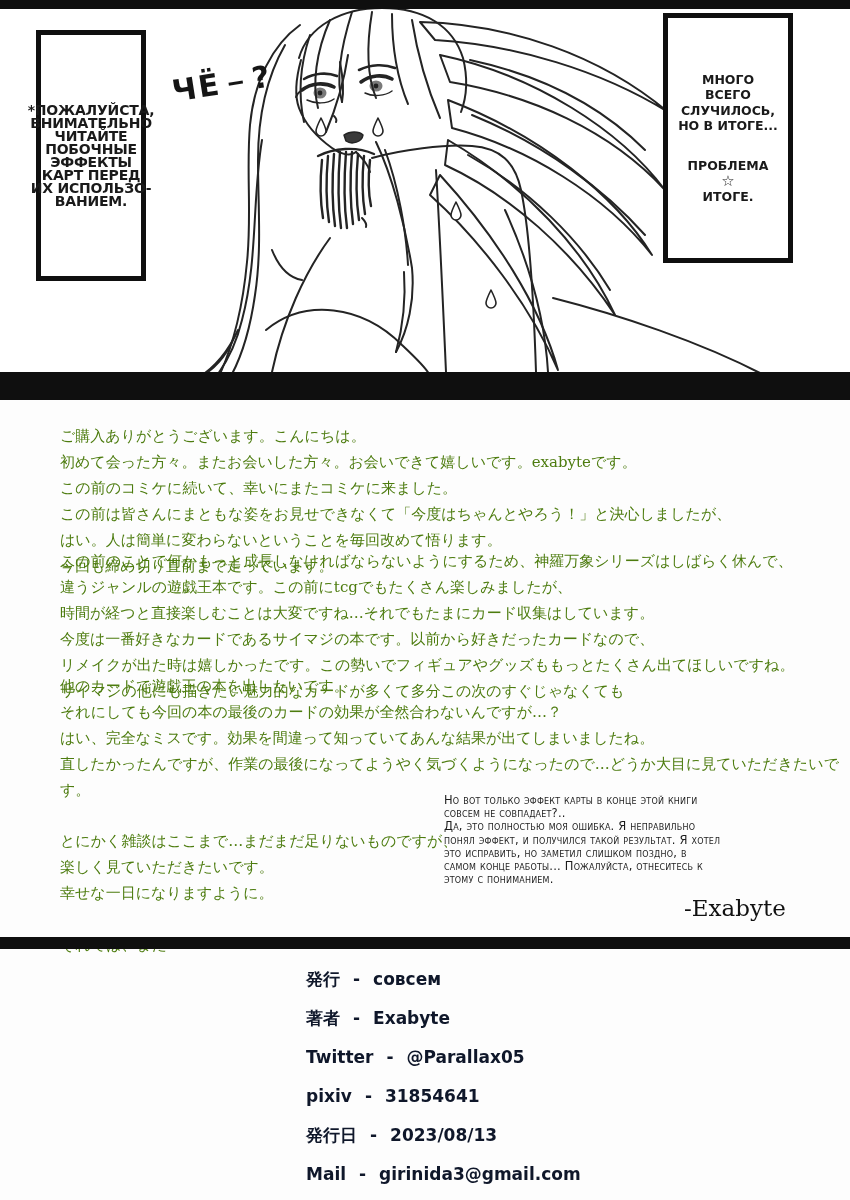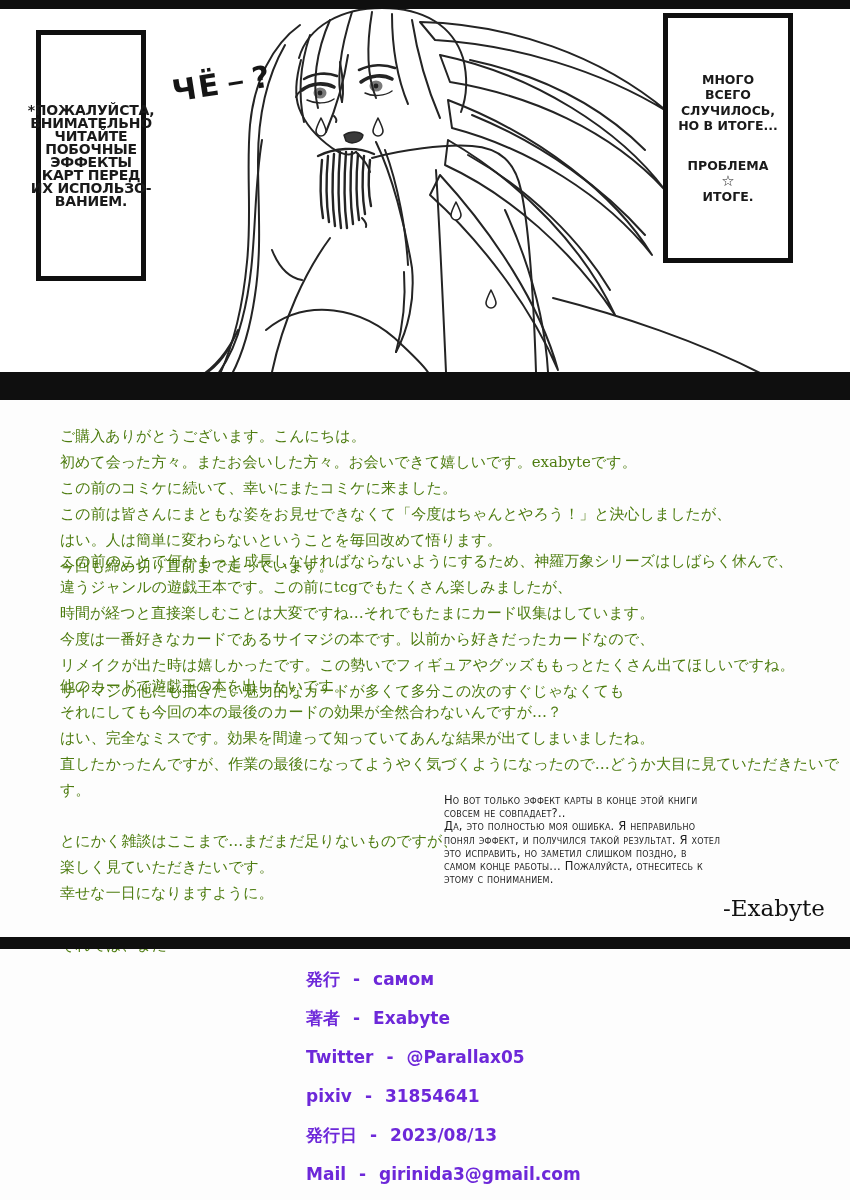--- a/index.html
+++ b/index.html
@@ -32,24 +32,24 @@
     font-family:"DejaVu Serif","Liberation Serif",serif;
     font-size:15px;line-height:26px;color:#4d7c0f;
   }
   .jp-p1{top:423px}.jp-p2{top:548px}.jp-p3{top:673px}.jp-p4{top:828px}
   .ru{
     position:absolute;left:444px;top:794px;width:336px;z-index:2;white-space:pre-line;
     font-size:11.5px;line-height:13.2px;letter-spacing:0.2px;font-variant:small-caps;color:#1c1c1c;
   }
   .sig{
     position:absolute;left:684px;top:895px;z-index:2;
-    font-family:"DejaVu Serif","Liberation Serif",serif;font-size:23px;color:#111;margin-left:39px;
+    font-family:"DejaVu Serif","Liberation Serif",serif;font-size:23px;color:#111;
   }
   .colophon{position:absolute;left:306px;top:970px;z-index:2}
-  .credit-row{display:flex;gap:13px;font-size:17px;font-weight:bold;line-height:18px;margin-bottom:21px;color:#6d28d9}
+  .credit-row{display:flex;gap:13px;font-size:17px;font-weight:bold;line-height:18px;margin-bottom:21px;color:#0f172a}
   .c-sep{font-weight:bold}
 </style>
 </head>
 <body>
 
 <div class="panel">
   <svg width="850" height="400" viewBox="0 0 850 400" fill="none" stroke="#242424" stroke-width="2" stroke-linecap="round" stroke-linejoin="round">
 
     <g>
       <path d="M 420,22 C 510,24 600,55 668,112 C 600,70 515,45 435,40 Z" fill="#fff"></path>
@@ -197,21 +197,21 @@
 самом конце работы... Пожалуйста, отнеситесь к
 этому с пониманием.</div>
 <div class="sig">-Exabyte</div>
 
 <div class="bar bar-bot"></div>
 
 <div class="colophon">
   <div class="credit-row">
     <span class="c-label">発行</span>
     <span class="c-sep">-</span>
-    <span class="c-value">самом</span>
+    <span class="c-value">совсем</span>
   </div>
   <div class="credit-row">
     <span class="c-label">著者</span>
     <span class="c-sep">-</span>
     <span class="c-value">Exabyte</span>
   </div>
   <div class="credit-row">
     <span class="c-label">Twitter</span>
     <span class="c-sep">-</span>
     <span class="c-value">@Parallax05</span>

